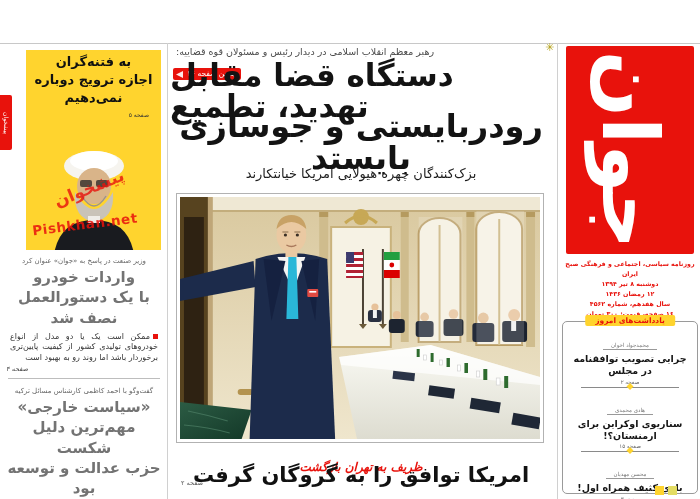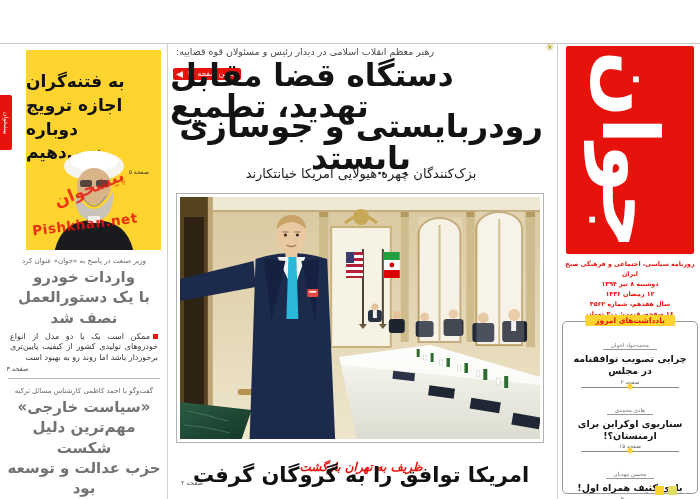--- a/index.html
+++ b/index.html
@@ -36,21 +36,21 @@
   .hl2{position:absolute;left:170px;top:110px;width:382px;text-align:center;font-size:32px;font-weight:bold;color:#131313;line-height:1;}
   .subhead{position:absolute;left:176px;top:166px;width:370px;text-align:center;font-size:13px;font-weight:normal;color:#1c1c1c;}
   .photo-frame{position:absolute;left:176px;top:193px;width:368px;height:250px;background:#fff;border:1px solid #b2b2b2;padding:3px;box-sizing:border-box;}
   .photo-frame svg{display:block;width:100%;height:100%;}
   .photo-kicker{position:absolute;left:176px;top:460px;width:370px;text-align:center;font-size:12px;font-weight:bold;color:#e8120c;font-style:italic;}
   .photo-headline{position:absolute;left:170px;top:463px;width:382px;text-align:center;font-size:21px;font-weight:bold;color:#111;}
   .photo-pageref{position:absolute;left:181px;top:479px;font-size:6.5px;color:#555;}
 
   
   .yellow-box{position:absolute;left:26px;top:50px;width:135px;height:200px;background:#ffd42e;overflow:hidden;}
-  .yb-title{margin-top:20px;text-align:left;font-size:17px;font-weight:bold;color:#111;line-height:1.4;}
+  .yb-title{margin-top:3px;text-align:center;font-size:13px;font-weight:bold;color:#111;line-height:1.4;}
   .yb-page{font-size:6px;color:#333;padding-right:12px;margin-top:3px;}
   .yb-photo{position:absolute;left:50%;transform:translateX(-50%);bottom:-4px;}
   .wm-calli{position:absolute;left:26px;top:128px;color:#e8120c;font-size:17px;font-weight:bold;
             transform:rotate(-22deg);opacity:.8;letter-spacing:2px;}
   .wm-latin{position:absolute;left:6px;top:166px;color:#e8120c;font-size:13.5px;font-weight:bold;
             transform:rotate(-7deg);opacity:.85;letter-spacing:.5px;}
   .pish-stamp{position:absolute;left:0;top:95px;width:12px;height:55px;background:#e8120c;border-radius:0 2px 2px 0;}
   .pish-stamp span{position:absolute;left:50%;top:50%;transform:translate(-50%,-50%) rotate(90deg);
             color:#fff;font-size:6px;white-space:nowrap;}
   .larticle{position:absolute;left:6px;width:156px;text-align:center;}

